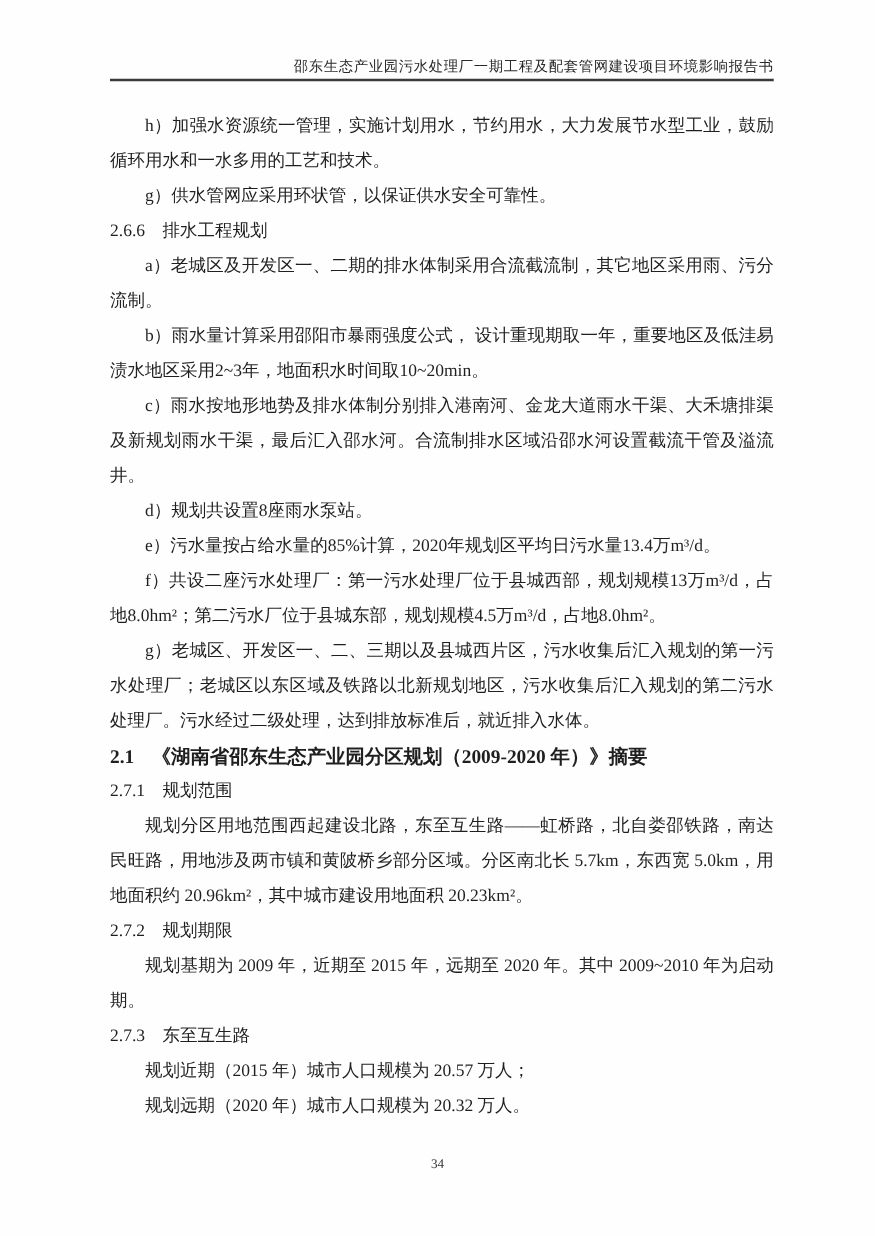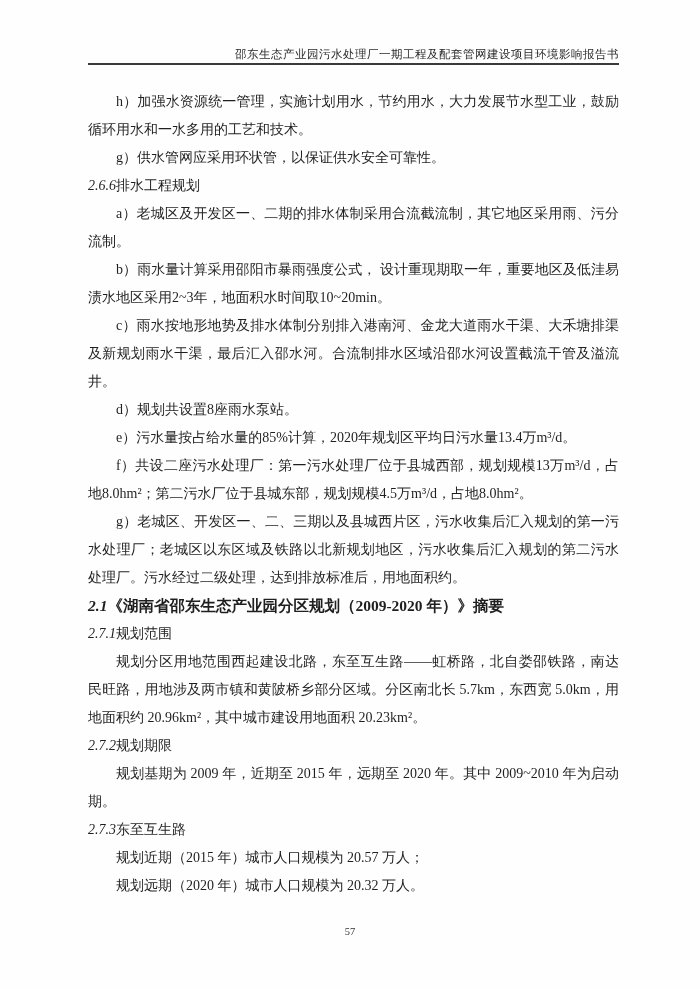--- a/index.html
+++ b/index.html
@@ -44,21 +44,21 @@
     color: #1f1f1f;
   }
   .para {
     text-indent: 2em;
   }
   .heading {
     text-indent: 0;
     text-align: left;
   }
   .heading .h-num {
-    font-style: italic;
+    margin-right: 14px;
   }
   .heading.bold {
     font-weight: bold;
     font-size: 15.5px;
   }
   .footer {
     position: absolute;
     left: 0;
     top: 921px;
     width: 700px;
@@ -82,28 +82,28 @@
   <div class="doc-body">
     <p class="para">h）加强水资源统一管理，实施计划用水，节约用水，大力发展节水型工业，鼓励循环用水和一水多用的工艺和技术。</p>
     <p class="para">g）供水管网应采用环状管，以保证供水安全可靠性。</p>
     <p class="heading"><span class="h-num">2.6.6</span><span>排水工程规划</span></p>
     <p class="para">a）老城区及开发区一、二期的排水体制采用合流截流制，其它地区采用雨、污分流制。</p>
     <p class="para">b）雨水量计算采用邵阳市暴雨强度公式， 设计重现期取一年，重要地区及低洼易渍水地区采用2~3年，地面积水时间取10~20min。</p>
     <p class="para">c）雨水按地形地势及排水体制分别排入港南河、金龙大道雨水干渠、大禾塘排渠及新规划雨水干渠，最后汇入邵水河。合流制排水区域沿邵水河设置截流干管及溢流井。</p>
     <p class="para">d）规划共设置8座雨水泵站。</p>
     <p class="para">e）污水量按占给水量的85%计算，2020年规划区平均日污水量13.4万m³/d。</p>
     <p class="para">f）共设二座污水处理厂：第一污水处理厂位于县城西部，规划规模13万m³/d，占地8.0hm²；第二污水厂位于县城东部，规划规模4.5万m³/d，占地8.0hm²。</p>
-    <p class="para">g）老城区、开发区一、二、三期以及县城西片区，污水收集后汇入规划的第一污水处理厂；老城区以东区域及铁路以北新规划地区，污水收集后汇入规划的第二污水处理厂。污水经过二级处理，达到排放标准后，用地面积约。</p>
+    <p class="para">g）老城区、开发区一、二、三期以及县城西片区，污水收集后汇入规划的第一污水处理厂；老城区以东区域及铁路以北新规划地区，污水收集后汇入规划的第二污水处理厂。污水经过二级处理，达到排放标准后，就近排入水体。</p>
     <p class="heading bold"><span class="h-num">2.1</span><span>《湖南省邵东生态产业园分区规划（2009-2020 年）》摘要</span></p>
     <p class="heading"><span class="h-num">2.7.1</span><span>规划范围</span></p>
     <p class="para">规划分区用地范围西起建设北路，东至互生路——虹桥路，北自娄邵铁路，南达民旺路，用地涉及两市镇和黄陂桥乡部分区域。分区南北长 5.7km，东西宽 5.0km，用地面积约 20.96km²，其中城市建设用地面积 20.23km²。</p>
     <p class="heading"><span class="h-num">2.7.2</span><span>规划期限</span></p>
     <p class="para">规划基期为 2009 年，近期至 2015 年，远期至 2020 年。其中 2009~2010 年为启动期。</p>
     <p class="heading"><span class="h-num">2.7.3</span><span>东至互生路</span></p>
     <p class="para">规划近期（2015 年）城市人口规模为 20.57 万人；</p>
     <p class="para">规划远期（2020 年）城市人口规模为 20.32 万人。</p>
   </div>
 
   <div class="footer">
-    <span class="page-number">57</span>
+    <span class="page-number">34</span>
   </div>
 
 </div>
 
 </body></html>

